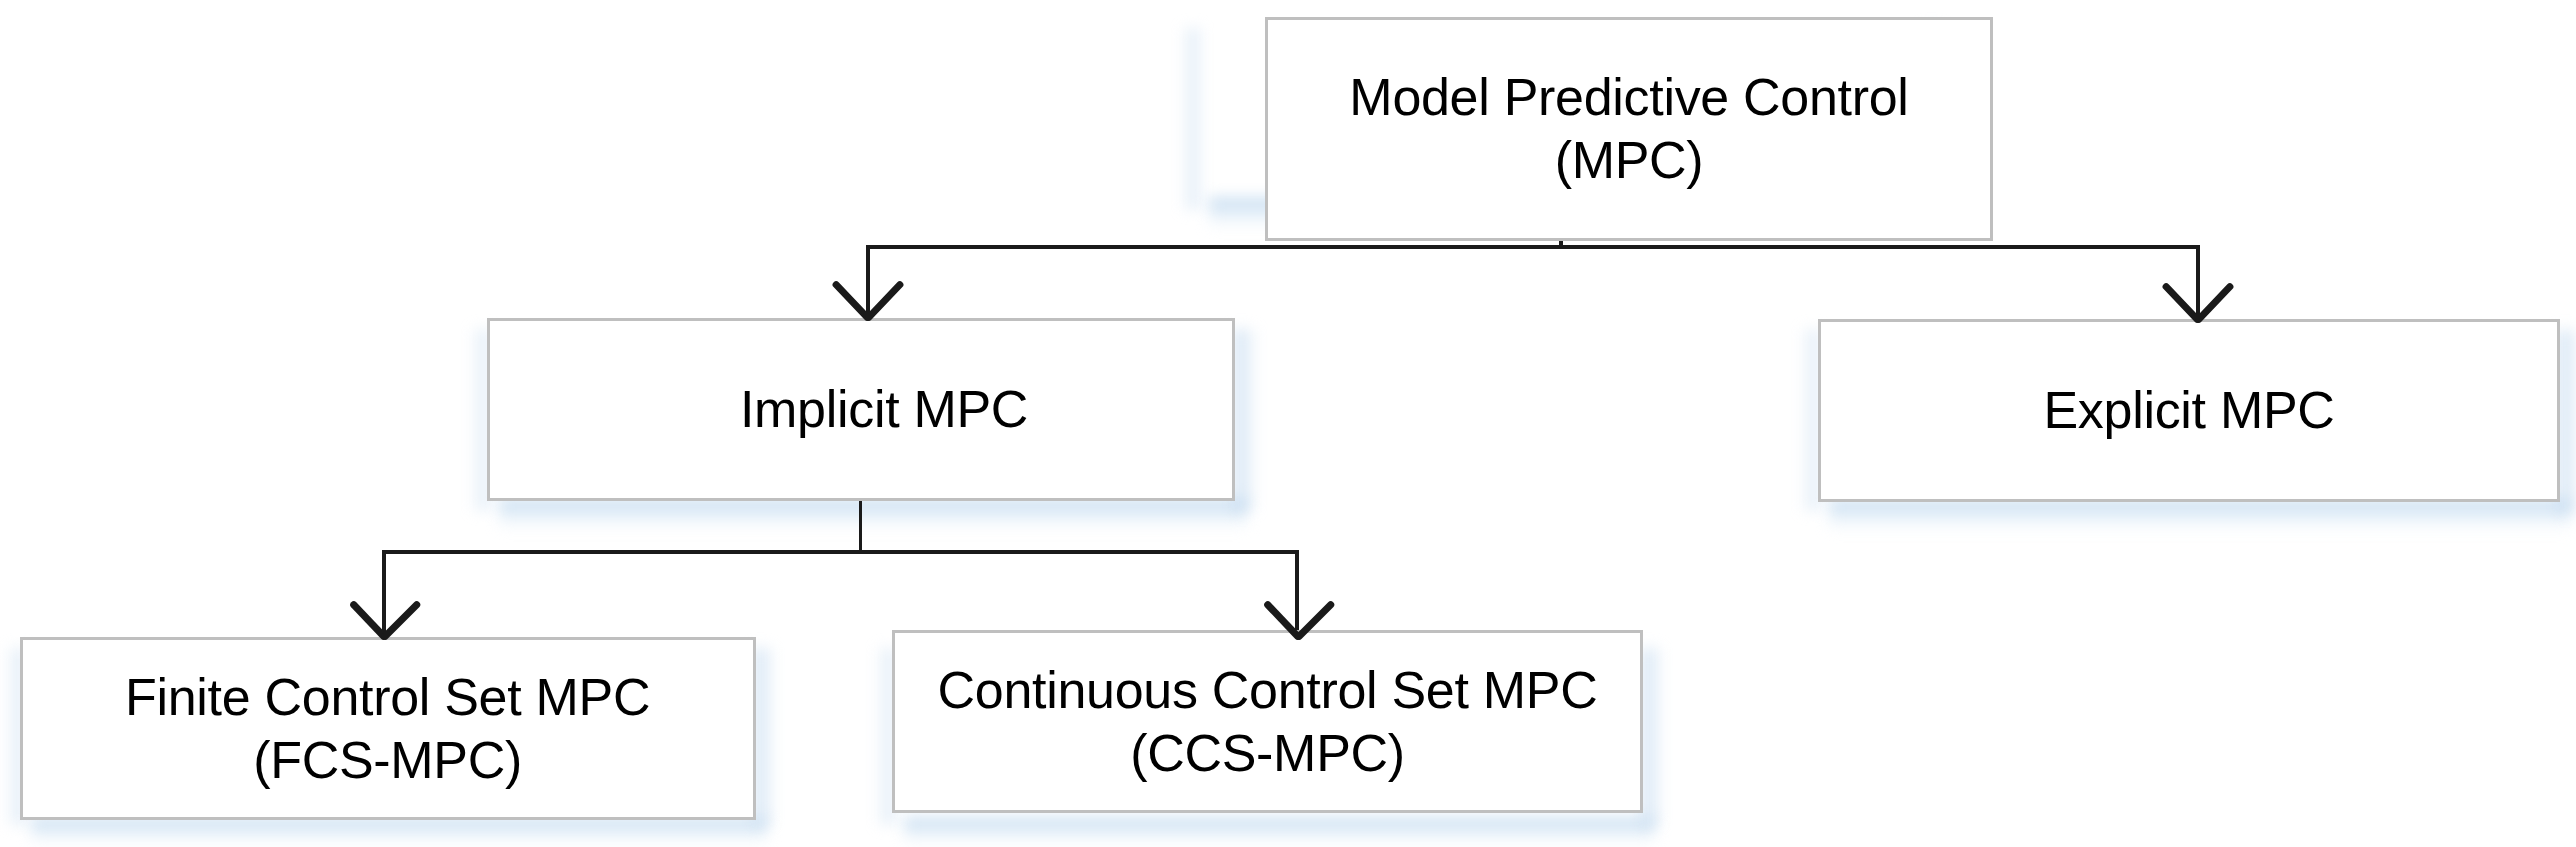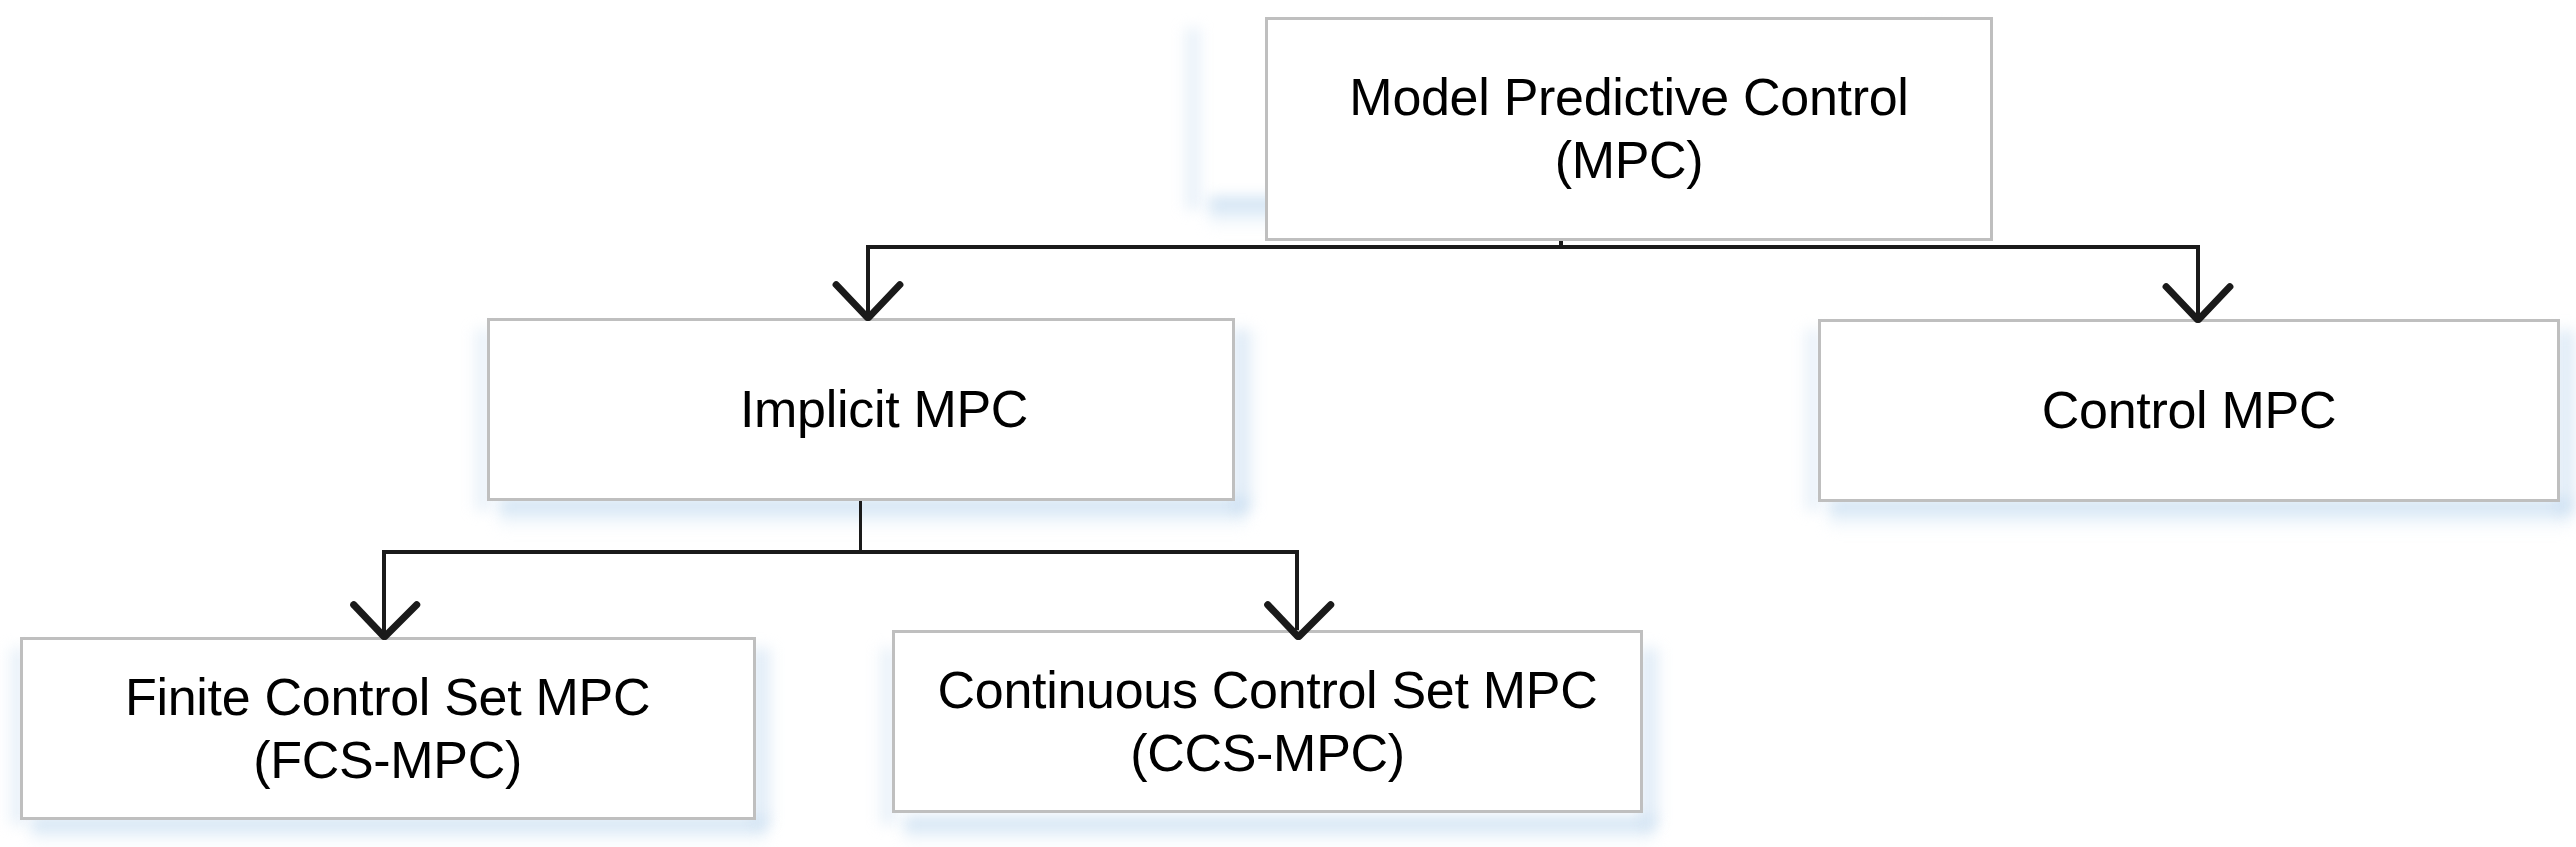--- a/index.html
+++ b/index.html
@@ -142,21 +142,21 @@
   <div class="node" style="left:1265px; top:17px; width:728px; height:224px;">
     <span class="node-label">Model Predictive Control
 (MPC)</span>
   </div>
 
   <div class="node" style="left:487px; top:318px; width:748px; height:183px;padding-left:46px;">
     <span class="node-label">Implicit MPC</span>
   </div>
 
   <div class="node" style="left:1818px; top:319px; width:742px; height:183px;">
-    <span class="node-label">Control MPC</span>
+    <span class="node-label">Explicit MPC</span>
   </div>
 
   <div class="node" style="left:19.6px; top:637px; width:736px; height:183px;">
     <span class="node-label">Finite Control Set MPC
 (FCS-MPC)</span>
   </div>
 
   <div class="node" style="left:892px; top:630px; width:751px; height:183px;">
     <span class="node-label">Continuous Control Set MPC
 (CCS-MPC)</span>

